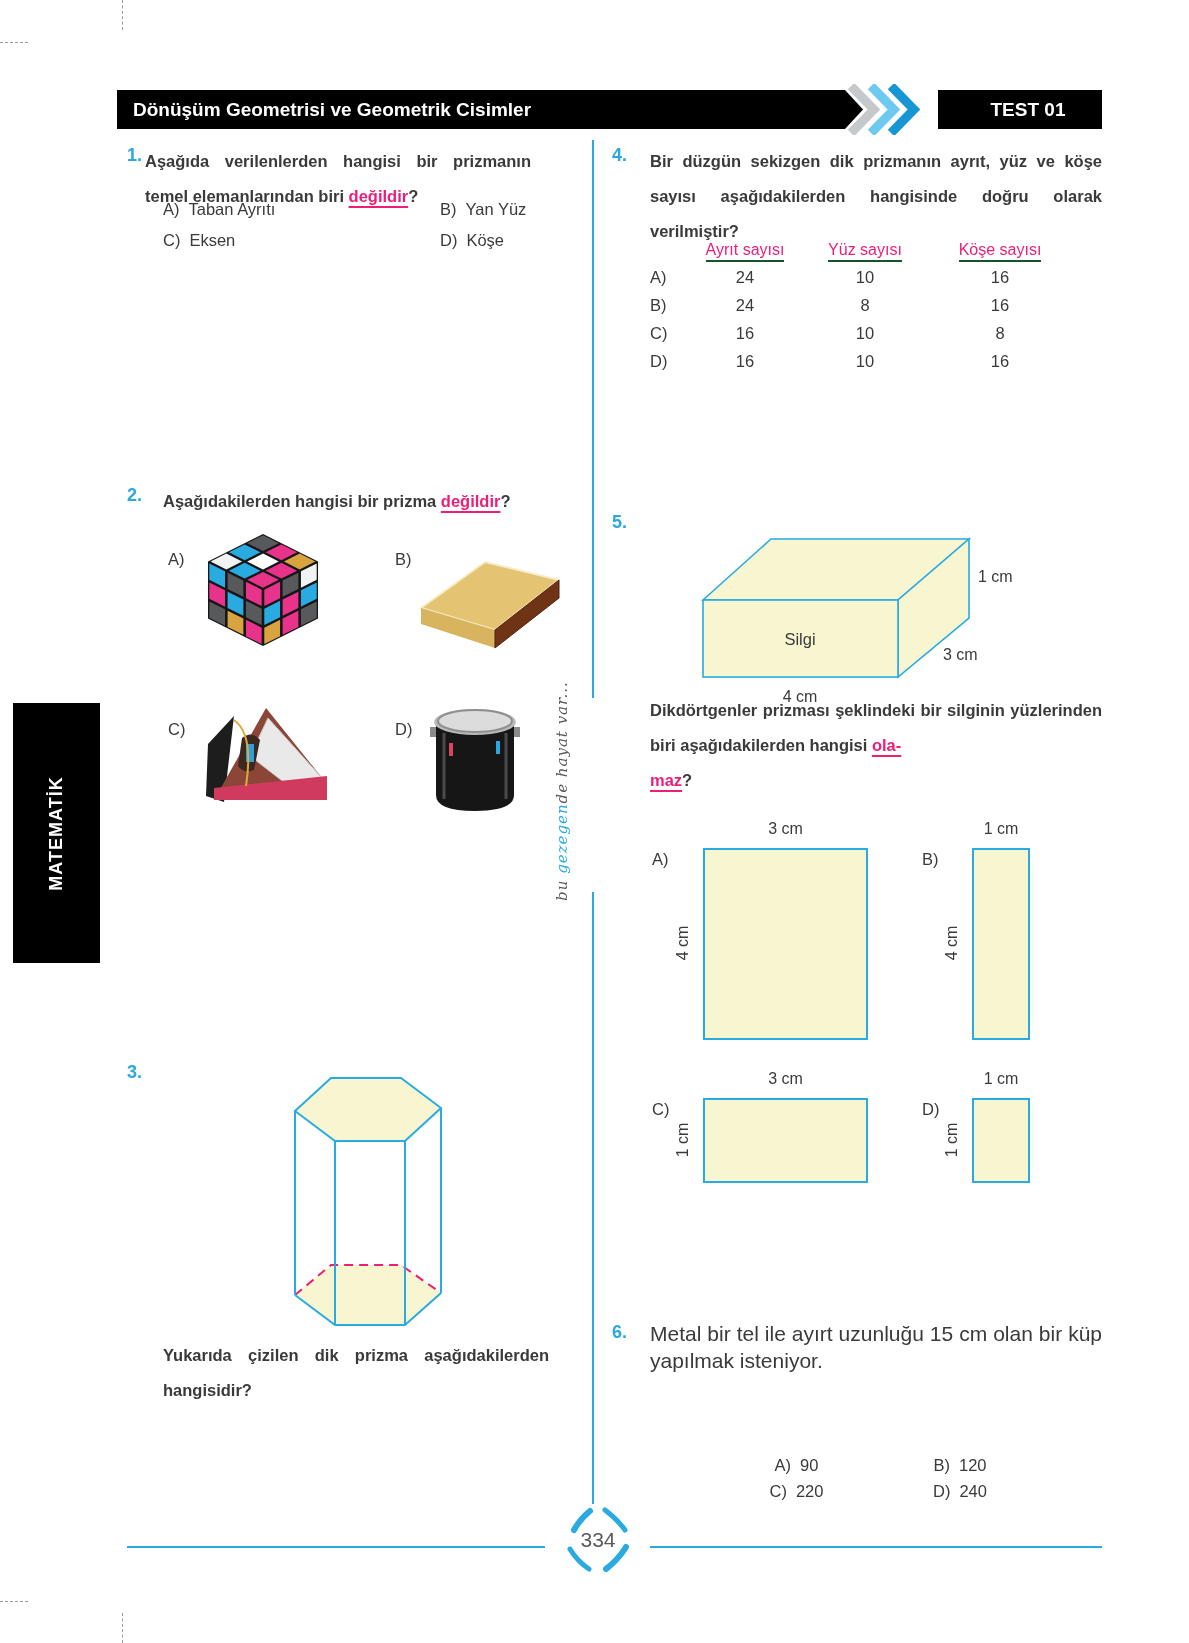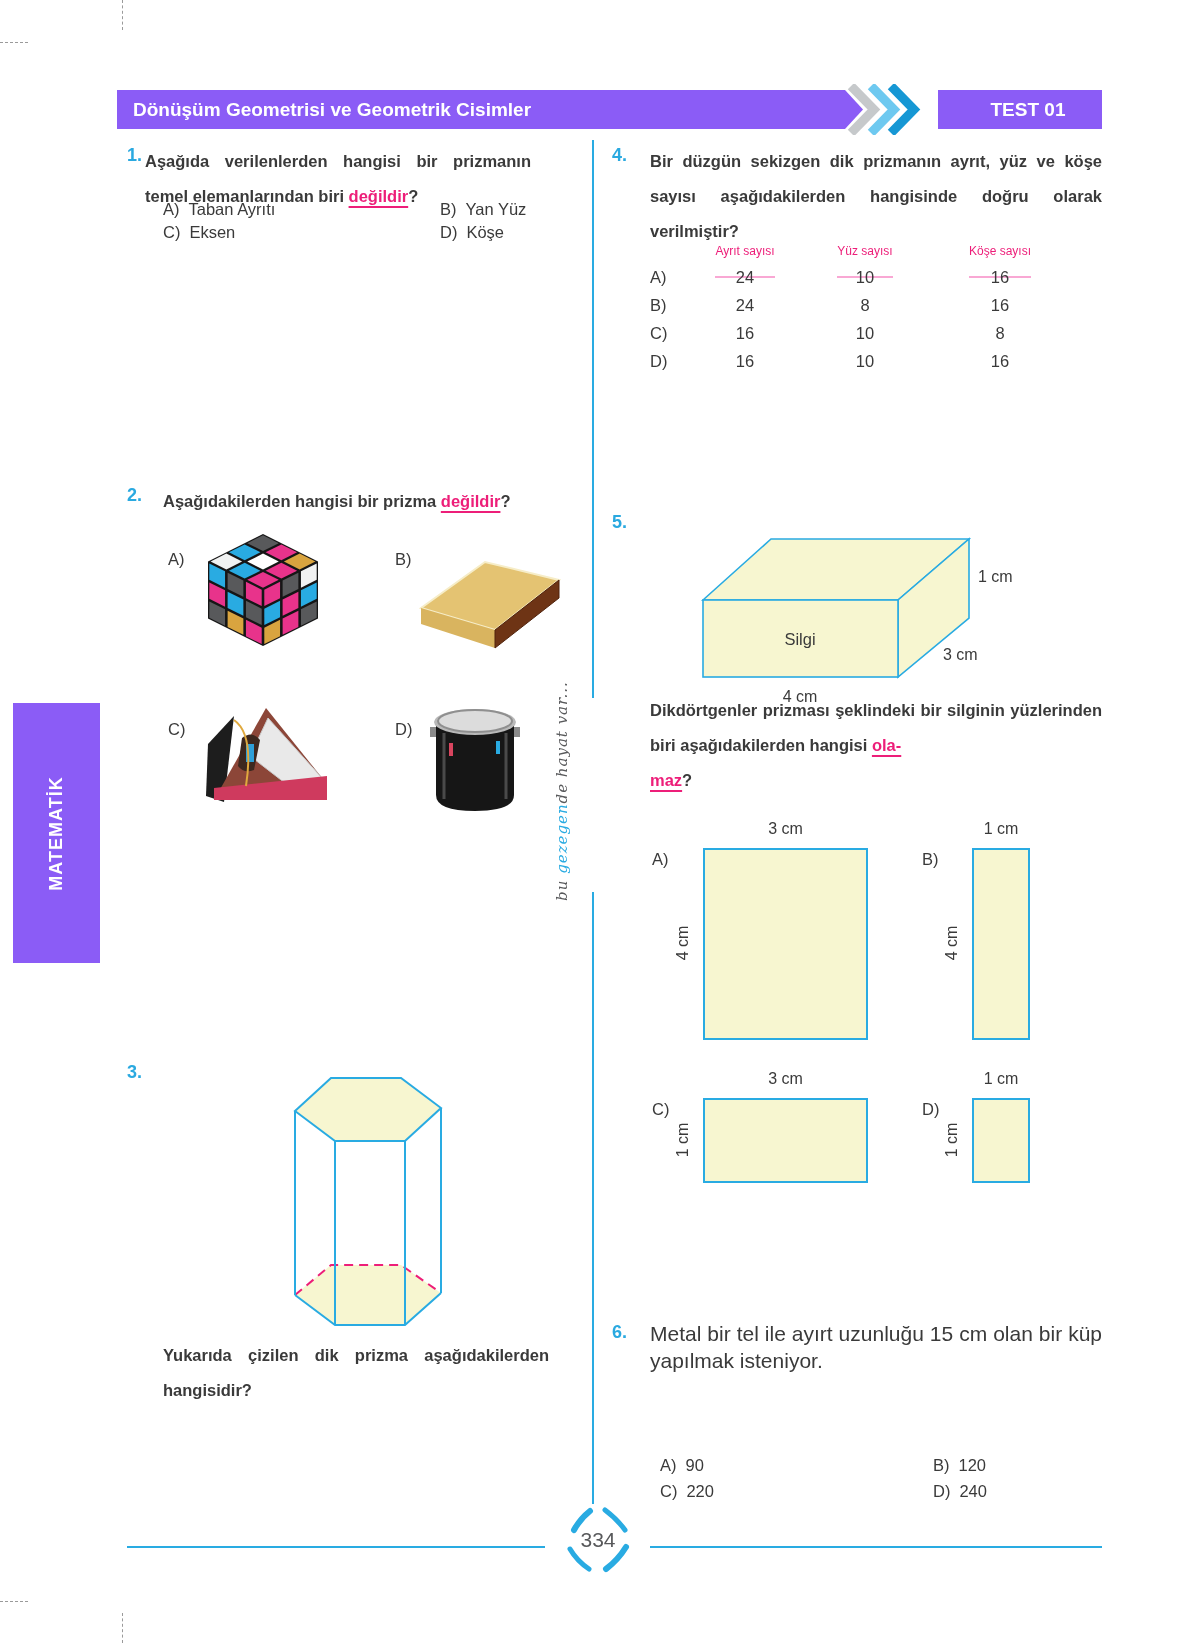--- a/index.html
+++ b/index.html
@@ -5,32 +5,32 @@
   html,body{margin:0;padding:0;background:#ffffff;}
   #page{position:relative;width:1189px;height:1643px;background:#ffffff;overflow:hidden;
         font-family:"Liberation Sans",sans-serif;color:#3a3a3a;}
   .abs{position:absolute;}
   .qnum{color:#2aa9e0;font-weight:bold;font-size:18px;}
   .qtext{font-weight:bold;font-size:16.5px;line-height:35px;text-align:justify;color:#3a3a3a;}
   .qtext-reg{font-weight:normal;font-size:21px;line-height:27px;text-align:justify;color:#3a3a3a;}
   .hl{color:#ed1e79;text-decoration:underline;text-decoration-thickness:2px;text-underline-offset:4px;}
   .opt{font-size:16.5px;color:#3a3a3a;white-space:nowrap;}
   .optlbl{display:inline-block;margin-right:9px;}
-  .opt-grid{display:grid;row-gap:4px;font-size:16.5px;color:#3a3a3a;}
-  .bar{background:#8b5cf6;}
+  .opt-grid{display:grid;row-gap:12px;font-size:16.5px;color:#3a3a3a;}
+  .bar{background:#000000;}
   .bar-title{color:#fff;font-weight:bold;font-size:19px;line-height:39px;padding-left:16px;white-space:nowrap;}
   .bar-test{color:#fff;font-weight:bold;font-size:19px;line-height:39px;text-align:center;padding-left:16px;}
   .divider{width:2px;background:#29abe2;}
   .footline{height:2px;background:#29abe2;}
   .cropmark-v{width:0;border-left:1px dashed #9a9a9a;}
   .cropmark-h{height:0;border-top:1px dashed #9a9a9a;}
   .shape-rect{background:#f7f6d0;border:2px solid #29abe2;box-sizing:border-box;}
   .dim-top{position:absolute;text-align:center;font-size:16px;color:#3a3a3a;}
   .vlabel{position:absolute;width:60px;text-align:center;transform:rotate(-90deg);font-size:16px;color:#3a3a3a;}
-  .tbl-head{color:#ed1e79;font-size:12px;border-bottom:2px solid #f9a8d4;padding-bottom:18px;}
+  .tbl-head{color:#ed1e79;font-size:16px;border-bottom:2px solid #14532d;padding-bottom:2px;}
   .tbl-cell{font-size:16.5px;color:#3a3a3a;text-align:center;}
   .wm{font-family:"DejaVu Serif",serif;font-style:italic;font-size:15px;color:#58595b;white-space:nowrap;letter-spacing:1px;}
   .wm-accent{color:#29abe2;}
 </style>
 </head>
 <body>
 
 <div id="page">
 
   <div class="abs cropmark-v" style="left:122px;top:0;height:30px;"></div>
@@ -227,21 +227,21 @@
   <div class="abs shape-rect" style="left:703px;top:1098px;width:165px;height:85px;"></div>
   <span class="vlabel" style="left:653px;top:1131px;">1 cm</span>
 
   <span class="abs opt" style="left:922px;top:1100px;">D)</span>
   <div class="dim-top" style="left:972px;top:1070px;width:58px;">1 cm</div>
   <div class="abs shape-rect" style="left:972px;top:1098px;width:58px;height:85px;"></div>
   <span class="vlabel" style="left:922px;top:1131px;">1 cm</span>
 
   <span class="abs qnum" style="left:612px;top:1322px;">6.</span>
   <div class="abs qtext-reg" style="left:650px;top:1320px;width:452px;">Metal bir tel ile ayırt uzunluğu 15 cm olan bir küp yapılmak isteniyor.</div>
-  <div class="abs opt-grid" style="left:660px;top:1456px;grid-template-columns:273px 1fr;row-gap:7px;">
+  <div class="abs opt-grid" style="left:660px;top:1456px;grid-template-columns:273px 1fr;row-gap:7px;text-align:center;">
     <div class="opt"><span class="optlbl">A)</span><span>90</span></div>
     <div class="opt"><span class="optlbl">B)</span><span>120</span></div>
     <div class="opt"><span class="optlbl">C)</span><span>220</span></div>
     <div class="opt"><span class="optlbl">D)</span><span>240</span></div>
   </div>
 
   <div class="abs footline" style="left:127px;top:1546px;width:418px;"></div>
   <div class="abs footline" style="left:650px;top:1546px;width:452px;"></div>
   <svg class="abs" style="left:558px;top:1500px;" width="80" height="80" viewBox="0 0 80 80">
     <polygon points="40,8 72,40 40,72 8,40" fill="#ffffff"></polygon>

